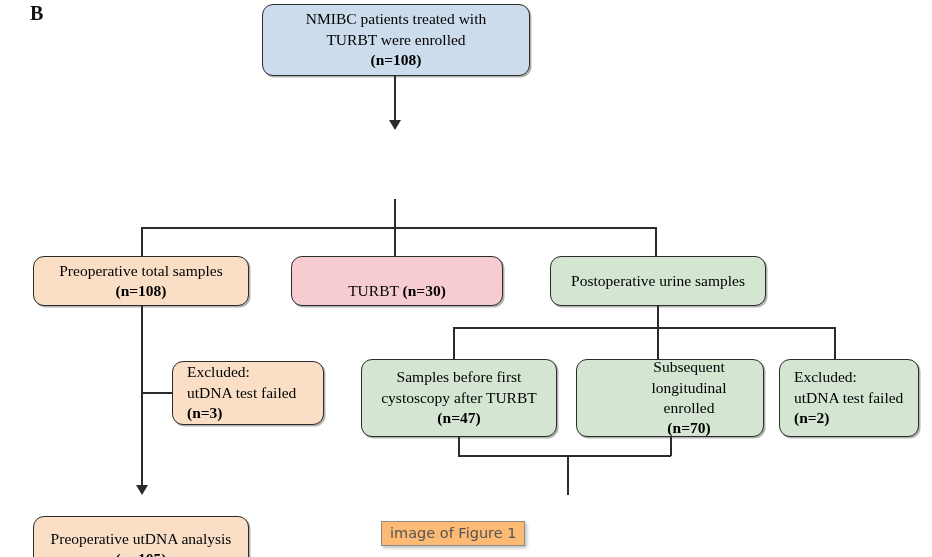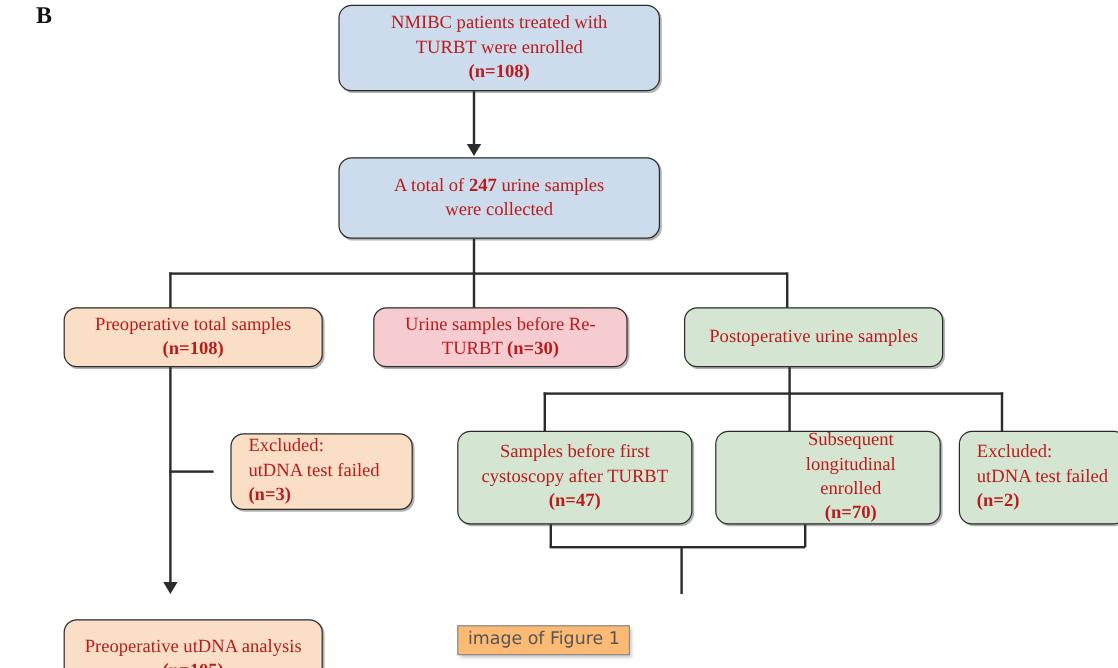--- a/index.html
+++ b/index.html
@@ -25,24 +25,23 @@
     box-sizing:border-box;
     border:1.6px solid #2b2b2b;
     border-radius:11px;
     display:flex;
     align-items:center;
     justify-content:center;
     text-align:center;
     font-family:"Liberation Serif", serif;
     font-size:15.5px;
     line-height:1.32;
-    color:#b91c1c;
+    color:#000000;
     padding:2px 6px;
     box-shadow:1.5px 1.5px 0 rgba(0,0,0,0.30);
-    margin-left:20px;
   }
   .node .txt{display:block;width:100%;}
   .node b{font-weight:bold;}
 
   .node.left-align{justify-content:flex-start;text-align:left;}
   .node.left-align .txt{padding-left:8px;}
 
   .blue{background:#ccdcec;}
   .peach{background:#fadfc6;}
   .pink{background:#f6ccd0;}
@@ -84,43 +83,37 @@
     <span class="txt">
       <span>NMIBC patients treated with</span><br>
       <span>TURBT were enrolled</span><br>
       <b>(n=108)</b>
     </span>
   </div>
 
   <div class="ln vl" style="left:394px;top:76px;height:48px;"></div>
   <div class="arrowhead" style="left:389px;top:120px;"></div>
 
-  <div class="node blue" style="left:262px;top:131px;width:268px;height:68px;">
-    <span class="txt">
-      <span>A total of </span><b>247</b><span> urine samples</span><br>
-      <span>were collected</span>
-    </span>
-  </div>
 
   <div class="ln vl" style="left:394px;top:199px;height:29px;"></div>
   <div class="ln hl" style="left:141px;top:227px;width:515px;"></div>
   <div class="ln vl" style="left:141px;top:227px;height:30px;"></div>
   <div class="ln vl" style="left:394px;top:227px;height:30px;"></div>
   <div class="ln vl" style="left:655px;top:227px;height:30px;"></div>
 
   <div class="node peach" style="left:33px;top:256px;width:216px;height:50px;">
     <span class="txt">
       <span>Preoperative total samples</span><br>
       <b>(n=108)</b>
     </span>
   </div>
 
   <div class="node pink" style="left:291px;top:256px;width:212px;height:50px;">
     <span class="txt">
-      <span>Urine samples before Re-</span><br>
+      <br>
       <span>TURBT </span><b>(n=30)</b>
     </span>
   </div>
 
   <div class="node green" style="left:550px;top:256px;width:216px;height:50px;">
     <span class="txt">
       <span>Postoperative urine samples</span><br>
     </span>
   </div>
 

